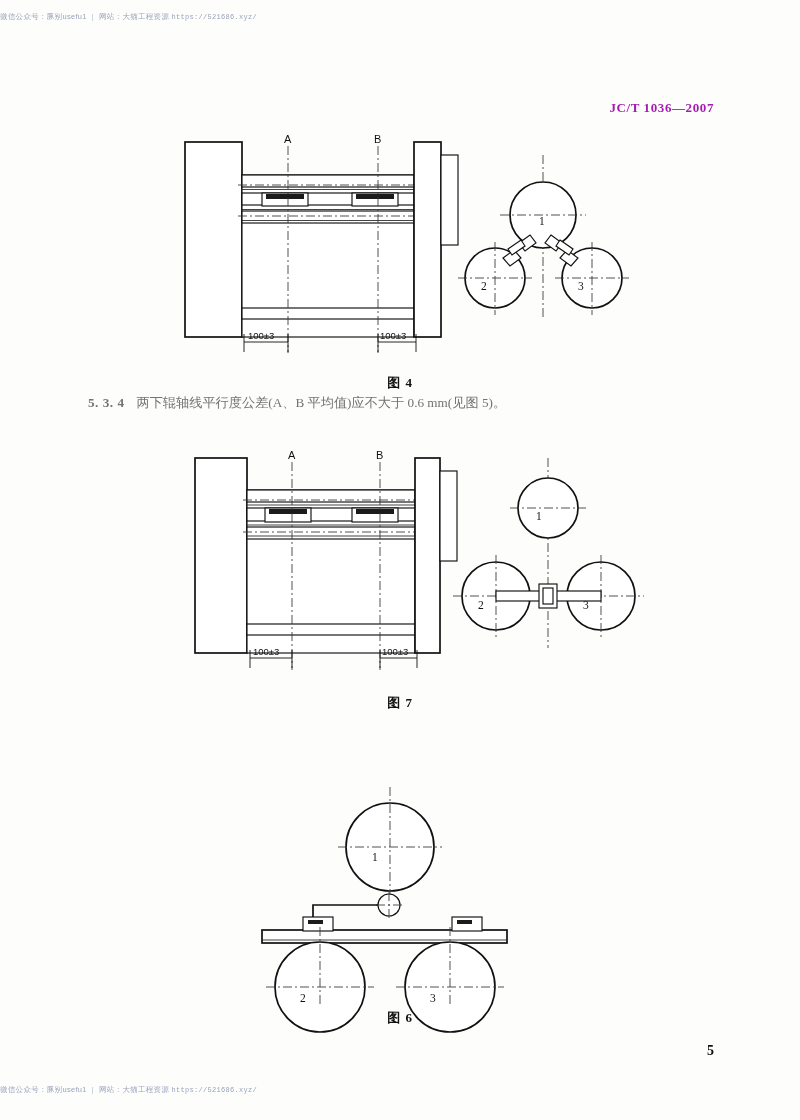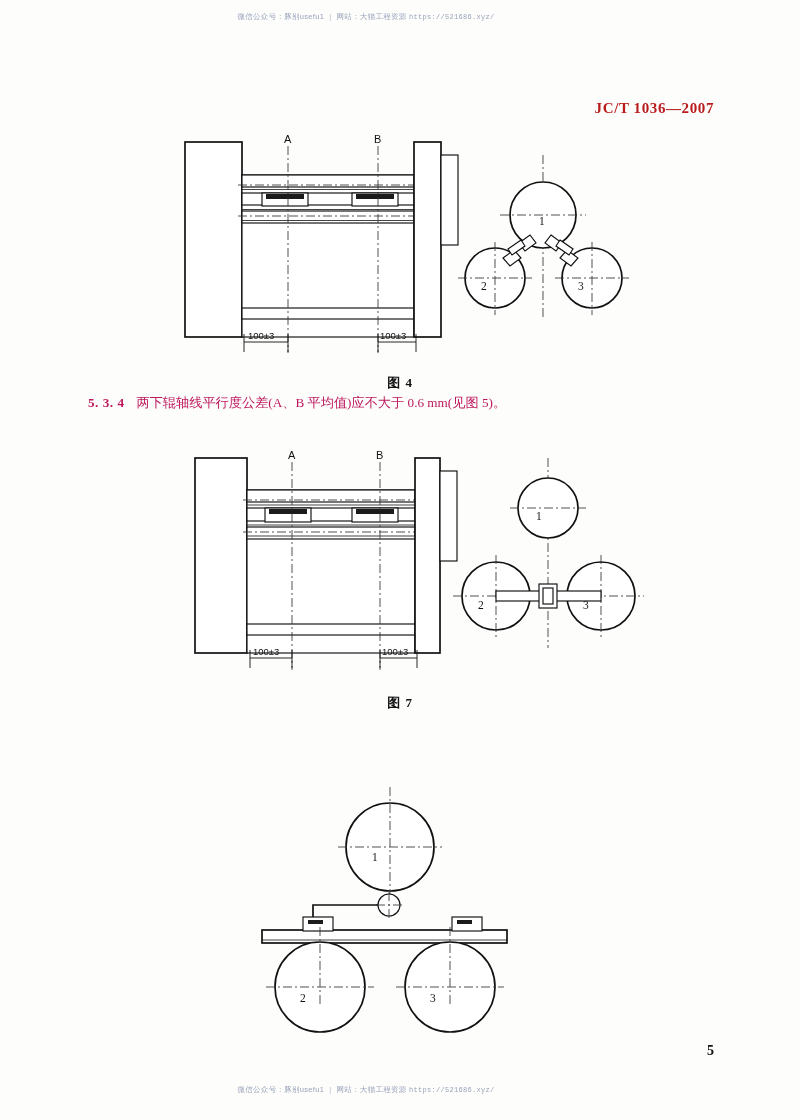--- a/index.html
+++ b/index.html
@@ -20,63 +20,63 @@
     position: absolute;
     inset: 0;
     background: #fdfdfc;
   }
 
   
   .watermark {
     position: absolute;
     left: 0;
     width: 732px;
-    text-align: center;
+    text-align: left;
     font-family: "Liberation Sans", "DejaVu Sans", sans-serif;
     font-size: 7.5px;
     color: #9aa3bb;
     letter-spacing: 0.3px;
     white-space: nowrap;
   }
   .watermark .sep { padding: 0 5px; color: #b4bccc; }
   .watermark .url { font-family: "Liberation Mono", "DejaVu Sans Mono", monospace; font-size: 7px; }
   #wm-top { top: 12px; }
   #wm-bottom { top: 1085px; }
 
   
   #doc-header {
     position: absolute;
     right: 86px;
     top: 100px;
     font-family: "Liberation Serif", serif;
     font-weight: bold;
-    font-size: 15px;
+    font-size: 13px;
     letter-spacing: 0.6px;
-    color: #b91c1c;
+    color: #a21caf;
   }
 
   
   #page-number {
     position: absolute;
     right: 86px;
     top: 1043px;
     font-family: "Liberation Serif", serif;
     font-weight: bold;
     font-size: 14px;
     color: #111;
   }
 
   
   .para {
     position: absolute;
     left: 88px;
     width: 620px;
     font-size: 13.2px;
     line-height: 22px;
-    color: #be185d;
+    color: #737373;
     text-align: justify;
   }
   .para .num {
     font-family: "Liberation Serif", serif;
     font-weight: bold;
     letter-spacing: 0.5px;
     margin-right: 12px;
   }
   #para-534 { top: 392px; }
   #para-535 { top: 718px; }
@@ -339,20 +339,21 @@
         <text class="lbl-roll" x="300" y="237">2</text>
 
         <circle class="ln-th fillw" cx="450" cy="222" r="45"></circle>
         <line class="center" x1="450" y1="162" x2="450" y2="240"></line>
         <line class="center" x1="396" y1="222" x2="504" y2="222"></line>
         <text class="lbl-roll" x="430" y="237">3</text>
       </g>
     </svg>
   </div>
 
+  <div class="fig-caption" id="cap-fig6">图 6</div>
 
   <div id="page-number">5</div>
 
   <div class="watermark" id="wm-bottom">
     <span>微信公众号：</span><span>豚别usefu1</span><span class="sep">|</span><span>网站：</span><span>大猫工程资源</span>&nbsp;<span class="url">https://521686.xyz/</span>
   </div>
 
 </div>
 
 </body></html>

